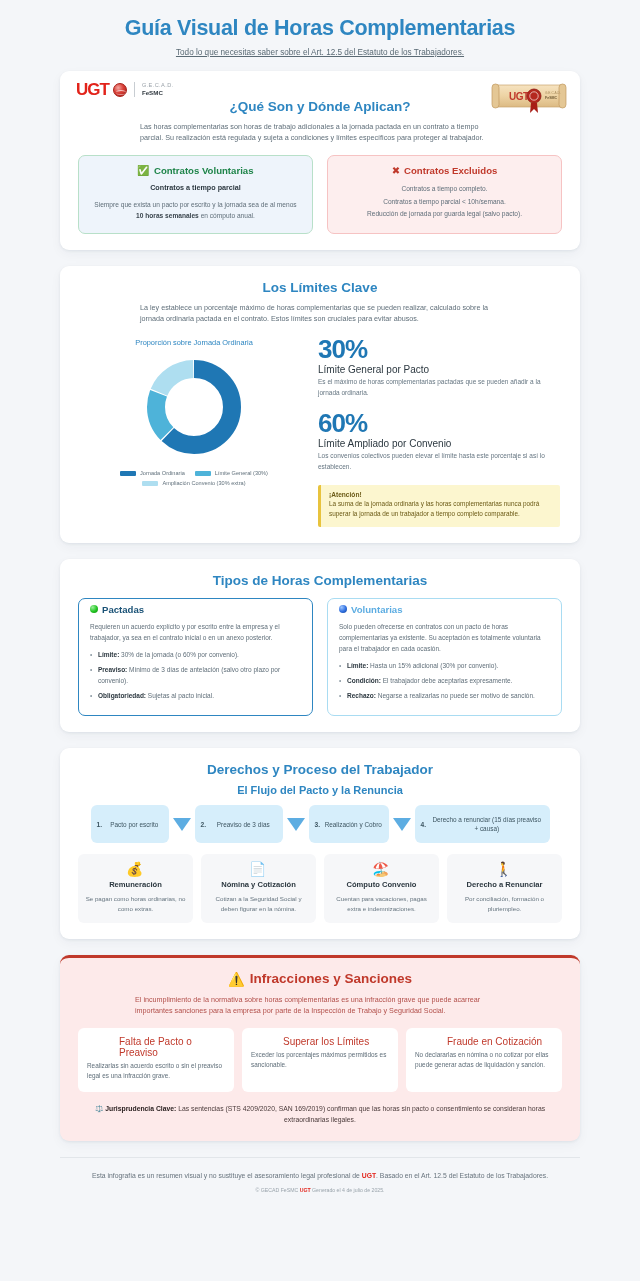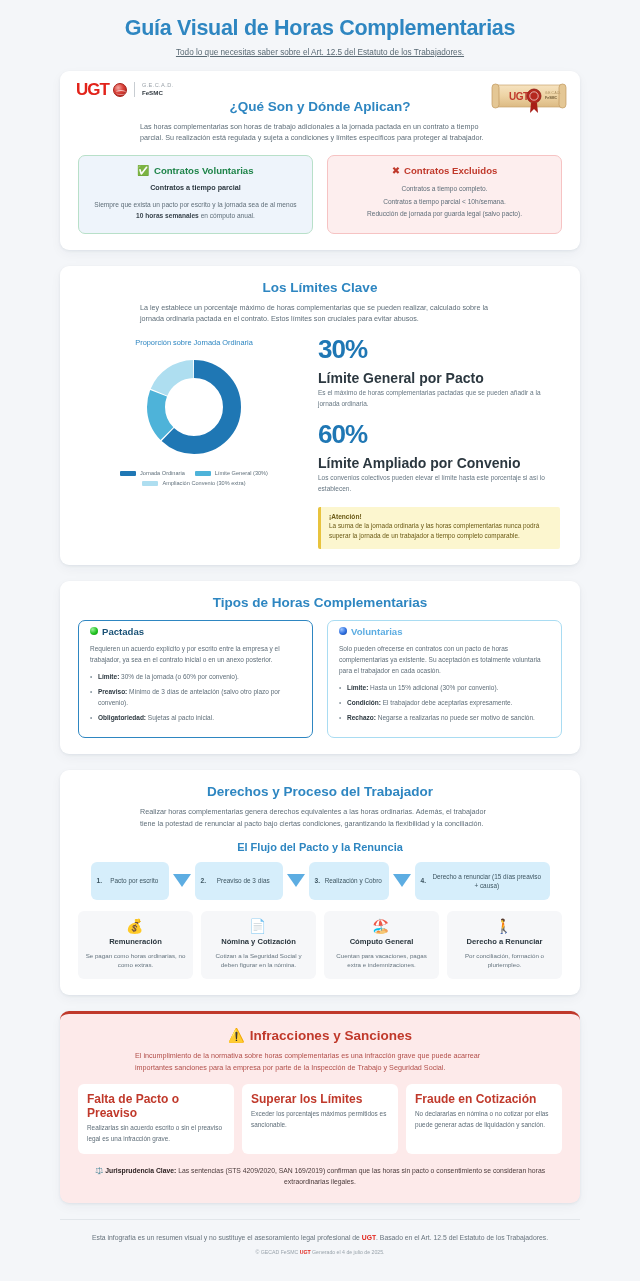--- a/index.html
+++ b/index.html
@@ -84,21 +84,21 @@
   .limits-wrap { display: flex; gap: 8px; align-items: flex-start; margin-top: 2px; }
   .chart-col { width: 232px; flex: none; padding-top: 2px; }
   .chart-title { text-align: center; font-size: 7.4px; font-weight: normal; color: #2E86C1; margin-bottom: 4px; }
   .donut-holder { display: flex; justify-content: center; }
   .legend { margin-top: 7px; display: flex; flex-wrap: wrap; justify-content: center; gap: 4px 10px; padding: 0 16px; }
   .lg { display: flex; align-items: center; gap: 4px; font-size: 5.6px; color: #60707b; }
   .lg .sw { width: 16px; height: 5px; border-radius: 1px; flex: none; }
 
   .stats-col { flex: 1; padding-right: 2px; }
   .big-num { font-size: 26px; font-weight: bold; color: #1F77B4; line-height: 1.0; letter-spacing: -1px; }
-  .stat-h { font-size: 14px; font-weight: bold; color: #2c3840; margin-top: 8px; }
+  .stat-h { font-size: 10px; font-weight: normal; color: #2c3840; margin-top: 2px; }
   .stat-p { font-size: 6.5px; line-height: 1.62; color: #667682; margin-top: 2px; }
   .stat-block + .stat-block { margin-top: 12px; }
   .warn {
     margin-top: 13px; background: #fcf6cf; border-left: 3px solid #e8c33d;
     padding: 6px 8px 7px; border-radius: 2px;
   }
   .warn-h { font-size: 6.6px; font-weight: bold; color: #6b5a16; }
   .warn-p { font-size: 6.4px; line-height: 1.62; color: #6b5a16; margin-top: 1px; }
 
   
@@ -138,21 +138,21 @@
   .gp { font-size: 6.2px; line-height: 1.55; color: #65747f; }
 
   
   .card.danger {
     background: #fdeaea; border-top: 3px solid #C0392B; padding-top: 13px;
   }
   .card.danger .sec-title { color: #C0392B; display: flex; align-items: center; justify-content: center; gap: 5px; }
   .card.danger .sec-intro { color: #b24f4a; max-width: 370px; }
   .grid3 { display: flex; gap: 8px; margin-top: 2px; }
   .icard { flex: 1; background: #fff; border-radius: 6px; padding: 8px 9px 10px; }
-  .ih { font-size: 12px; font-weight: bold; color: #C0392B; margin-bottom: 3px; }
+  .ih { font-size: 10px; font-weight: normal; color: #C0392B; margin-bottom: 3px; margin-left: 32px; }
   .ip { font-size: 6.4px; line-height: 1.62; color: #5f6e79; }
   .juris {
     margin-top: 11px; text-align: center; font-size: 6.8px; line-height: 1.65; color: #4a3a3a;
   }
   .juris b { color: #2c2222; }
 
   
   .footer { border-top: 1px solid #e2e6ea; margin: 4px 60px 0; padding: 13px 10px 14px; text-align: center; }
   .f1 { font-size: 6.8px; color: #67737d; line-height: 1.6; }
   .f1 .ugtred { color: #E2231A; font-weight: bold; }
@@ -307,21 +307,20 @@
           <li><b>Límite:</b><span> Hasta un 15% adicional (30% por convenio).</span></li>
           <li><b>Condición:</b><span> El trabajador debe aceptarlas expresamente.</span></li>
           <li><b>Rechazo:</b><span> Negarse a realizarlas no puede ser motivo de sanción.</span></li>
         </ul>
       </div>
     </div>
   </div>
 
   <div class="card">
     <div class="sec-title">Derechos y Proceso del Trabajador</div>
-    <div class="sec-intro">Realizar horas complementarias genera derechos equivalentes a las horas ordinarias. Además, el trabajador tiene la potestad de renunciar al pacto bajo ciertas condiciones, garantizando la flexibilidad y la conciliación.</div>
     <div class="sec-title sm">El Flujo del Pacto y la Renuncia</div>
 
     <div class="flow">
       <div class="step s1">
         <span class="n">1.</span>
         <span class="t">Pacto por escrito</span>
       </div>
       <div class="arrow"></div>
       <div class="step s2">
         <span class="n">2.</span>
@@ -345,21 +344,21 @@
         <div class="gh">Remuneración</div>
         <div class="gp">Se pagan como horas ordinarias, no como extras.</div>
       </div>
       <div class="gcard">
         <div class="gicon">📄</div>
         <div class="gh">Nómina y Cotización</div>
         <div class="gp">Cotizan a la Seguridad Social y deben figurar en la nómina.</div>
       </div>
       <div class="gcard">
         <div class="gicon">🏖️</div>
-        <div class="gh">Cómputo General</div>
+        <div class="gh">Cómputo Convenio</div>
         <div class="gp">Cuentan para vacaciones, pagas extra e indemnizaciones.</div>
       </div>
       <div class="gcard">
         <div class="gicon">🚶</div>
         <div class="gh">Derecho a Renunciar</div>
         <div class="gp">Por conciliación, formación o pluriempleo.</div>
       </div>
     </div>
   </div>
 

